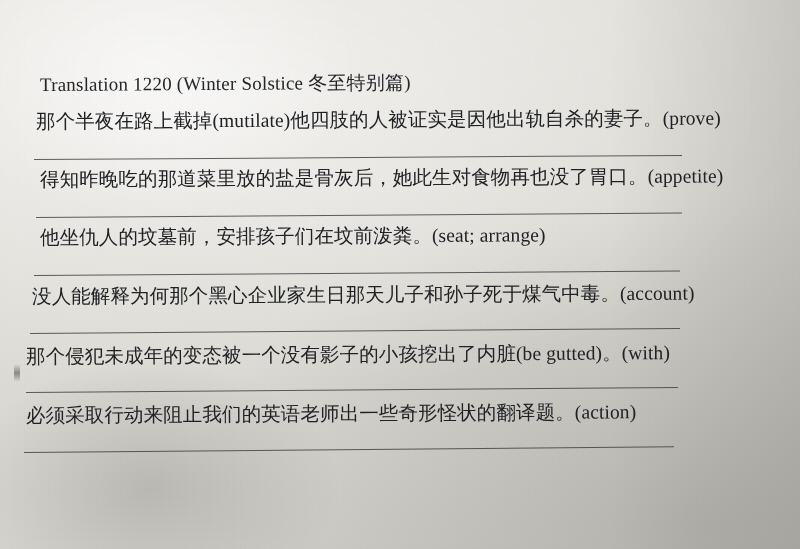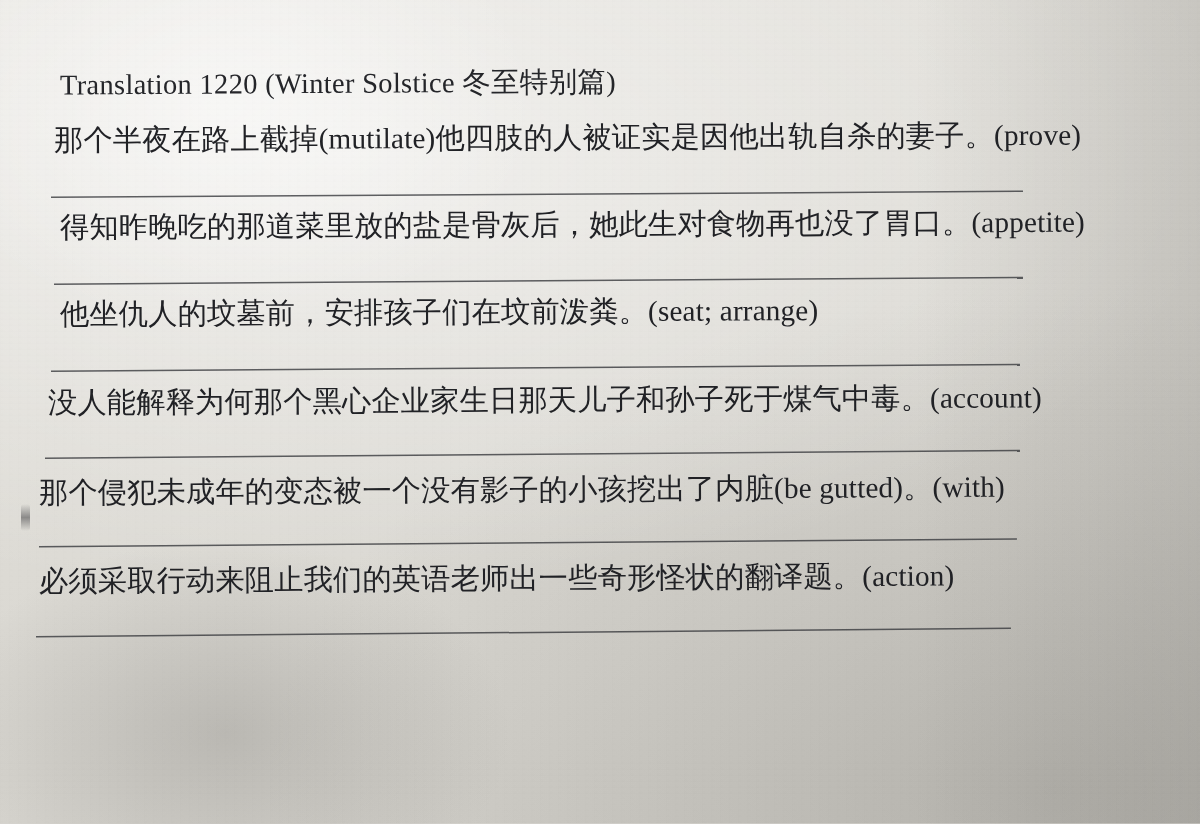--- a/index.html
+++ b/index.html
@@ -44,20 +44,21 @@
     right: -30px; top: 0;
     width: 220px; height: 549px;
     background: linear-gradient(to left, rgba(105,103,99,0.22), rgba(105,103,99,0));
     pointer-events: none;
   }
 
   #content {
     position: absolute;
     inset: 0;
     padding: 12px;
+    margin-top: 28px;
   }
 
   .doc-title {
     position: absolute;
     left: 40px;
     top: 44px;
     font-family: "Liberation Serif", serif;
     font-size: 19px;
     color: #25262a;
     letter-spacing: 0.2px;

